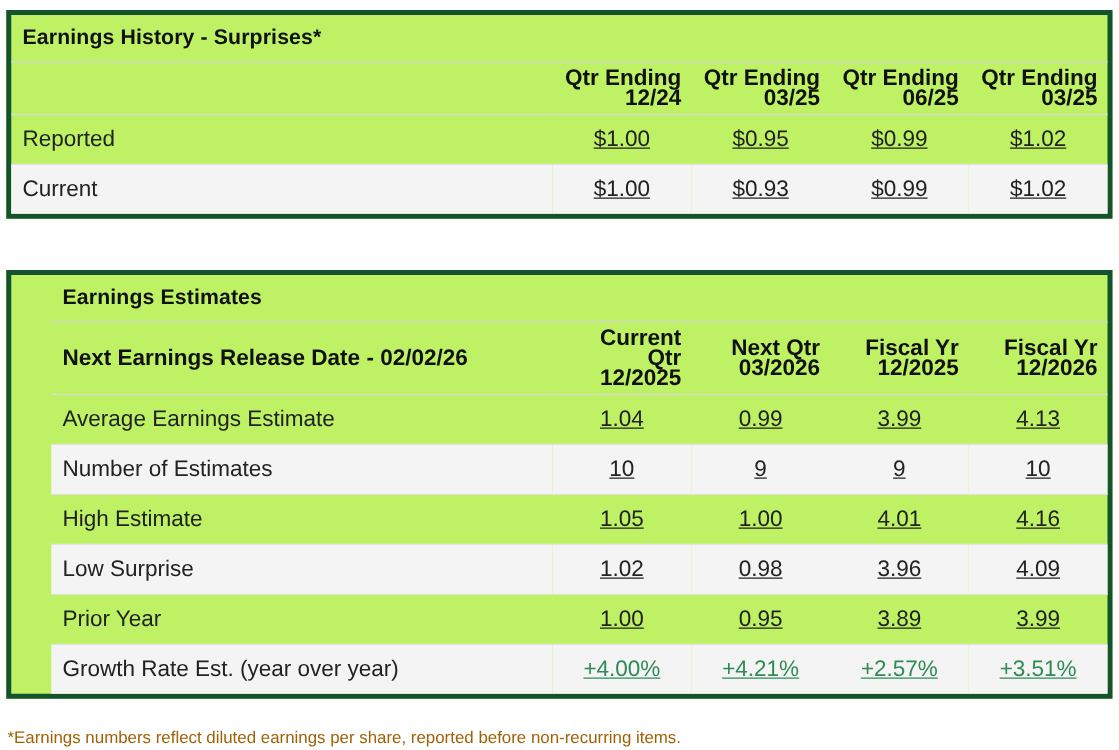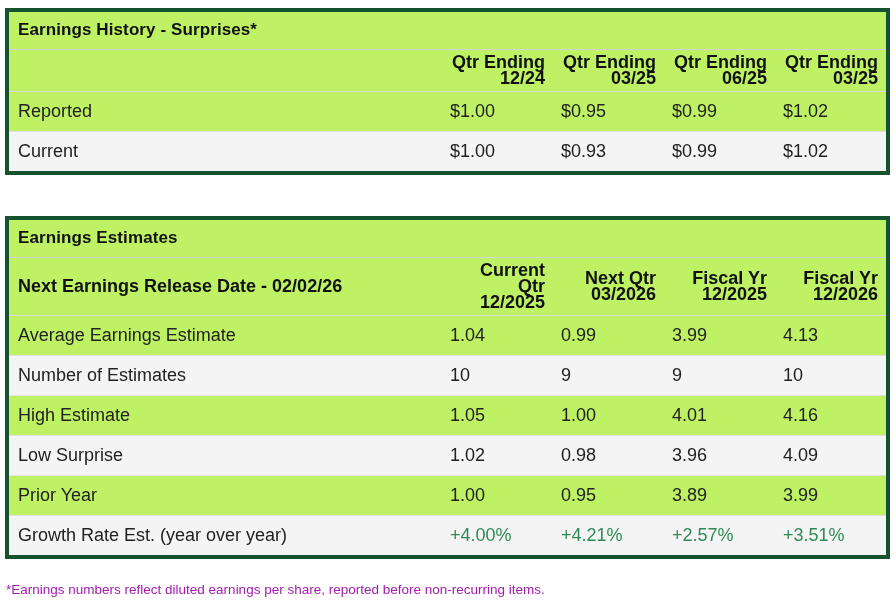--- a/index.html
+++ b/index.html
@@ -10,21 +10,21 @@
     color: #222222;
   }
   .page {
     width: 895px;
     padding: 8px 5px 10px 5px;
   }
   .card {
     border: 4px solid #14532d;
     background: #bef264;
   }
-  .card + .card { margin-top: 41px; }
+  .card + .card { margin-top: 41px; padding-left: 32px; }
   .card-title {
     font-size: 17px;
     font-weight: 700;
     color: #111111;
     padding: 8px 9px 9px 9px;
     border-bottom: 1px solid #d4d4d4;
     letter-spacing: 0.1px;
   }
   table {
     width: 100%;
@@ -53,27 +53,28 @@
   tbody td {
     padding: 9px 8px;
     vertical-align: middle;
   }
   td.row-label {
     text-align: left;
     padding-left: 9px;
     color: #222222;
   }
   td.num {
-    text-align: left;
+    text-align: center;
     width: 111px;
+    text-decoration: underline;
   }
   tr.green-row td.num { color: #2e8b57; }
   .footnote {
     font-size: 13.5px;
-    color: #a21caf;
+    color: #a16207;
     padding: 23px 0 4px 1px;
   }
 </style>
 </head>
 <body>
 
 <div class="page">
 
   <div class="card">
     <div class="card-title">Earnings History - Surprises*</div>

